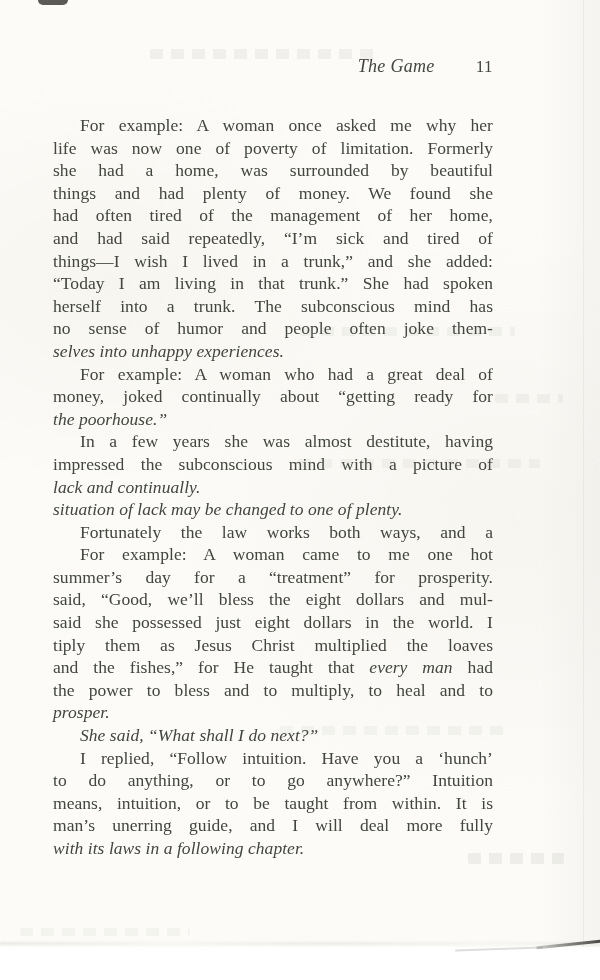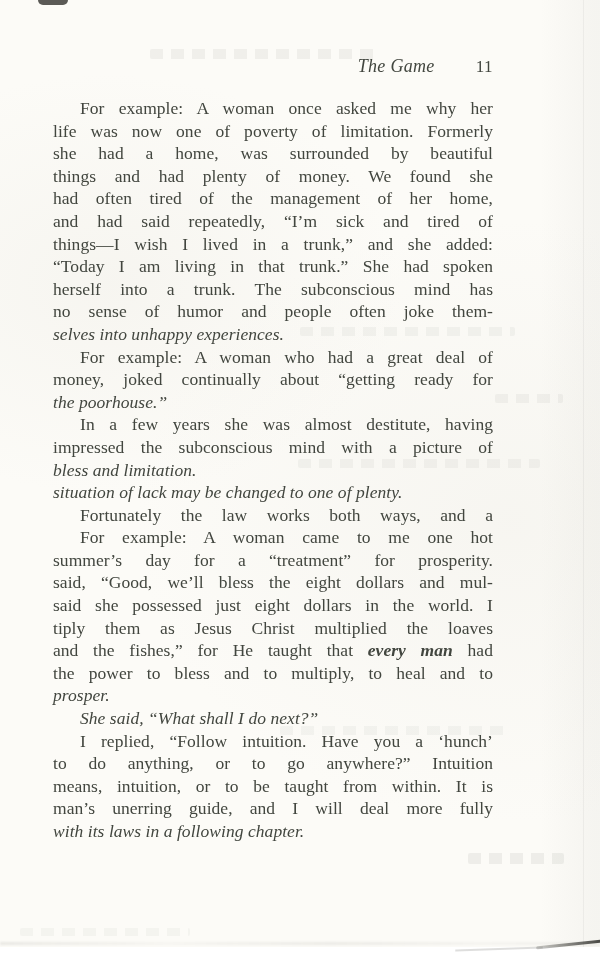--- a/index.html
+++ b/index.html
@@ -32,32 +32,32 @@
     position: absolute; left: 53px; top: 56px; width: 440px;
     display: flex; justify-content: flex-end; align-items: baseline; gap: 41px;
     color: #42463f;
     text-align: right;
   }
   .running-title { font-style: italic; font-size: 18px; letter-spacing: .3px; }
   .page-number  { font-size: 17px; letter-spacing: .5px; }
 
   
   .text-block {
-    position: absolute; left: 53px; top: 97px; width: 440px;
+    position: absolute; left: 53px; top: 114px; width: 440px;
     font-size: 17.5px; line-height: 22.6px; color: #42463f;
     letter-spacing: .05px;
   }
   .para { margin: 0; }
   .line {
     height: 22.6px; overflow: visible; white-space: normal;
     text-align: justify; text-align-last: justify;
   }
   .line.last  { text-align-last: left; font-style: italic; }
   .line.first { text-indent: 27px; }
-  .line i { font-style: italic; font-weight: bold; }
+  .line i { font-style: italic; }
 
   
   .ghost {
     position: absolute; filter: blur(.7px); border-radius: 2px; opacity: .6;
     background: repeating-linear-gradient(90deg,
       rgba(125,130,122,.17) 0 13px, rgba(125,130,122,0) 13px 21px);
   }
 
   
   .page-bottom-line {
@@ -111,21 +111,21 @@
           <div class="line last"><span>selves into unhappy experiences.</span></div>
         </div>
         <div class="para">
           <div class="line first"><span>For example: A woman who had a great deal of</span></div>
           <div class="line"><span>money, joked continually about “getting ready for</span></div>
           <div class="line last"><span>the poorhouse.”</span></div>
         </div>
         <div class="para">
           <div class="line first"><span>In a few years she was almost destitute, having</span></div>
           <div class="line"><span>impressed the subconscious mind with a picture of</span></div>
-          <div class="line last"><span>bless and limitation.</span></div>
+          <div class="line last"><span>lack and continually.</span></div>
         </div>
         <div class="para">
           <div class="line last"><span>situation of lack may be changed to one of plenty.</span></div>
           <div class="line first"><span>Fortunately the law works both ways, and a</span></div>
         </div>
         <div class="para">
           <div class="line first"><span>For example: A woman came to me one hot</span></div>
           <div class="line"><span>summer’s day for a “treatment” for prosperity.</span></div>
           <div class="line"><span>said, “Good, we’ll bless the eight dollars and mul-</span></div>
           <div class="line"><span>said she possessed just eight dollars in the world. I</span></div>

